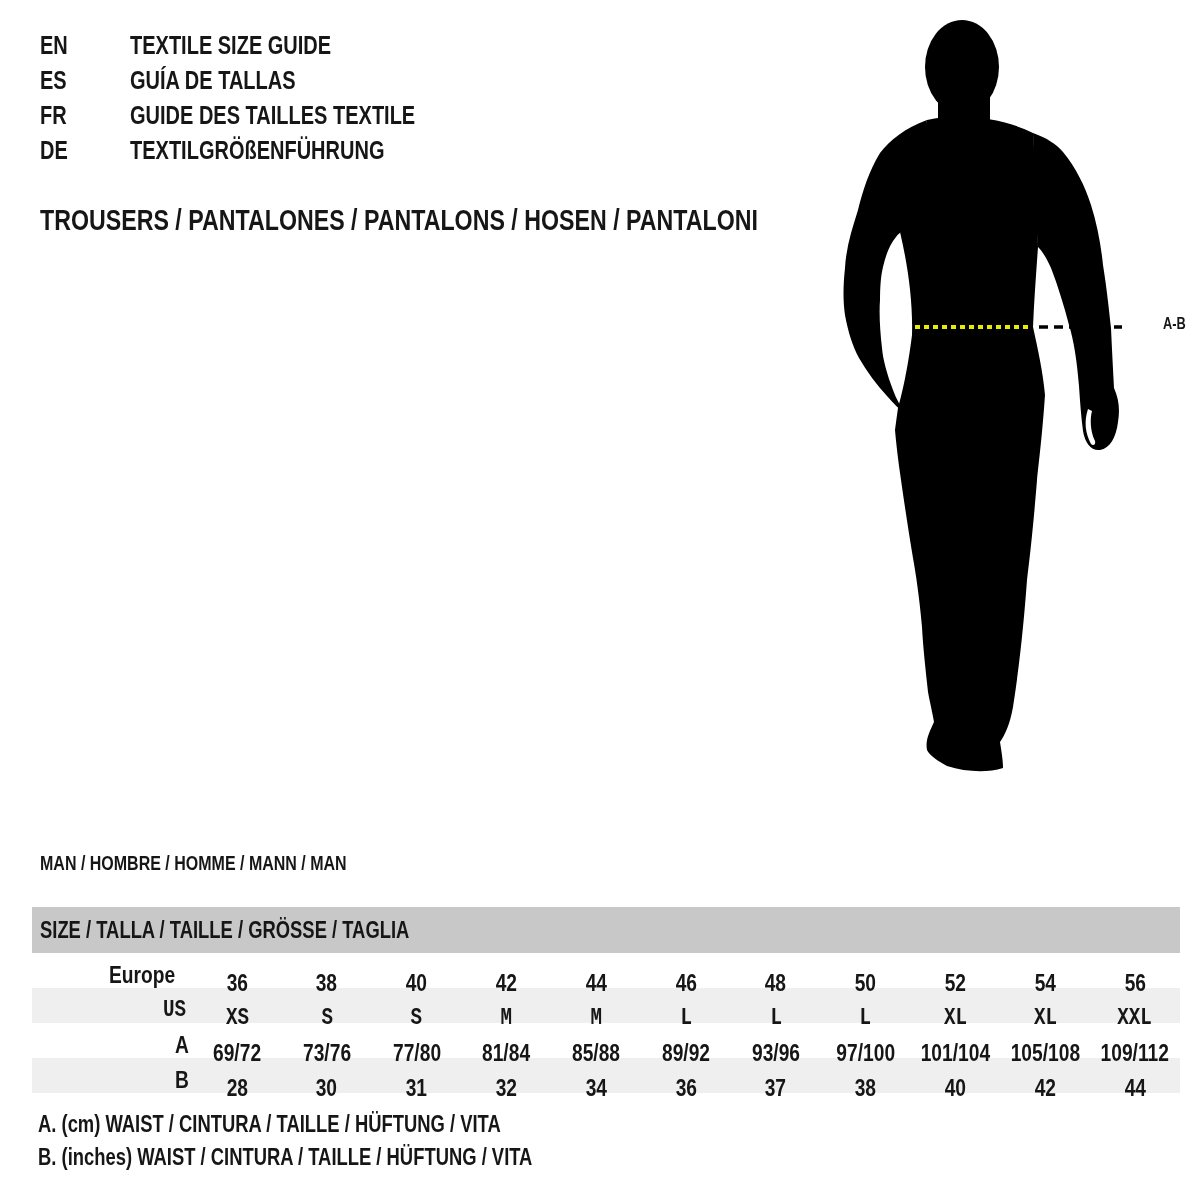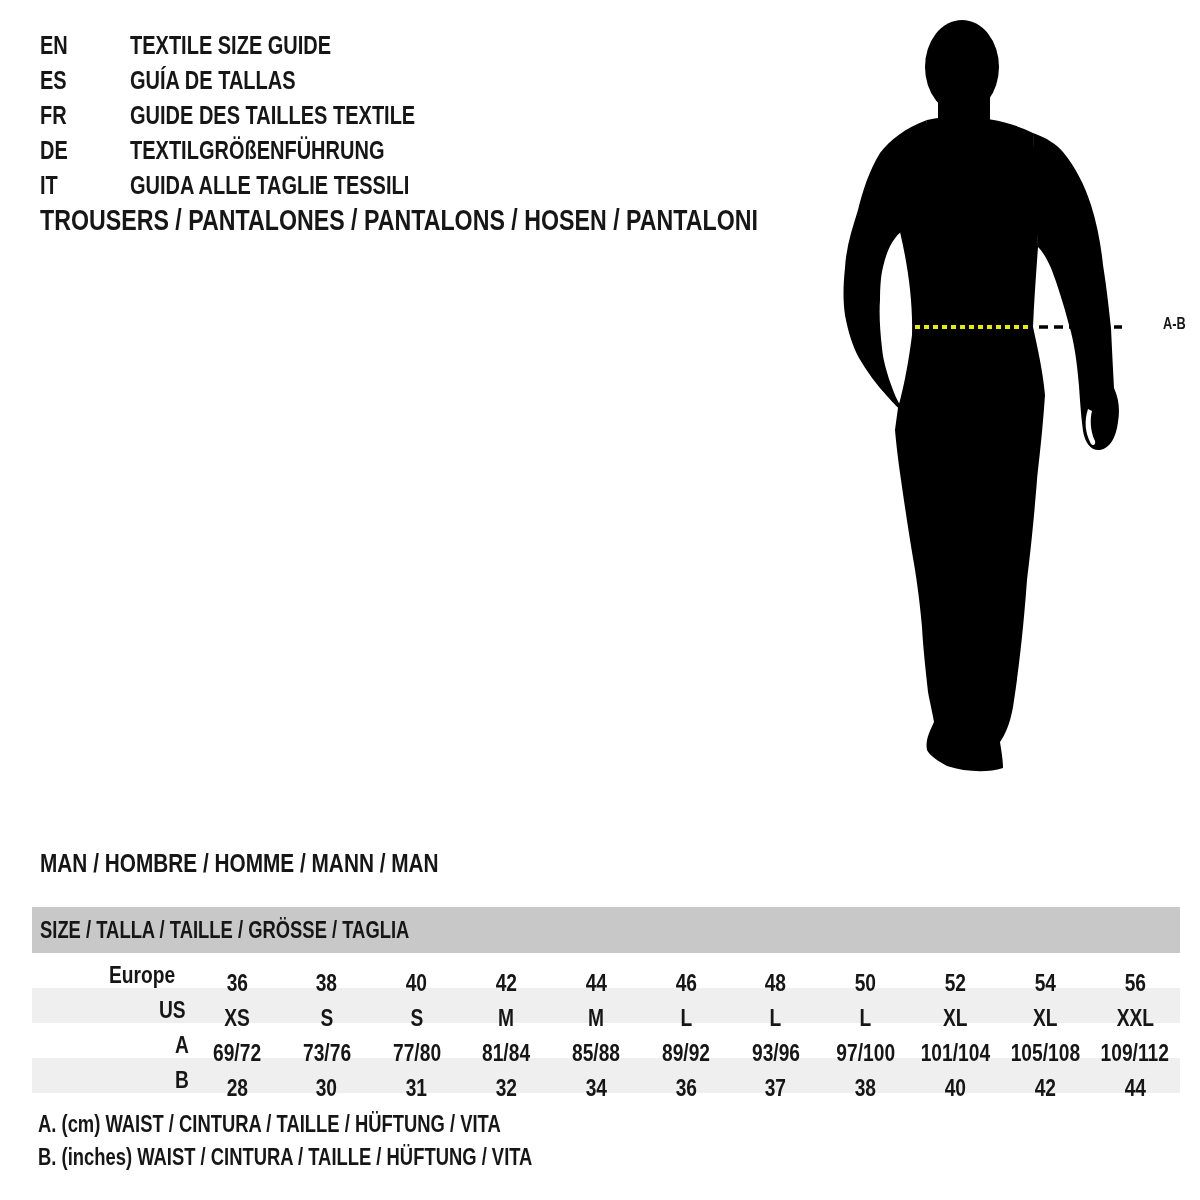--- a/index.html
+++ b/index.html
@@ -11,21 +11,21 @@
   .abs{position:absolute;}
   
   .cond{display:inline-block;transform:scaleX(0.8);transform-origin:0 50%;white-space:nowrap;}
   .cond-c{transform-origin:50% 50%;}
   
   .lang-list{left:40px;top:28px;}
   .lang-row{display:flex;height:35px;align-items:center;font-size:25px;gap:12px;}
   .lang-row .code{width:78px;flex:0 0 78px;}
   
   .category-title{left:40px;top:204px;font-size:29px;line-height:32px;}
-  .section-title{left:40px;top:848px;font-size:26px;line-height:30px;}
+  .section-title{left:40px;top:848px;font-size:20px;line-height:30px;}
   
   .size-table{left:32px;top:907px;width:1148px;}
   .thead{height:46px;display:flex;align-items:center;padding-left:8px;font-size:23px;}
   .trow{display:grid;grid-template-columns:160px repeat(11,1fr);height:35px;align-items:center;font-size:24px;}
   .tlabel{padding-left:6px;text-align:right;}
   .tcell{text-align:center;margin-top:16px;}
   
   .note{left:38px;font-size:23px;line-height:28px;}
   .note-a{top:1110px;}
   .note-b{top:1143px;}
@@ -45,24 +45,20 @@
       <span class="code"><span class="cond">ES</span></span>
       <span class="cond">GUÍA DE TALLAS</span>
     </div>
     <div class="lang-row">
       <span class="code"><span class="cond">FR</span></span>
       <span class="cond">GUIDE DES TAILLES TEXTILE</span>
     </div>
     <div class="lang-row">
       <span class="code"><span class="cond">DE</span></span>
       <span class="cond">TEXTILGRÖßENFÜHRUNG</span>
-    </div>
-    <div class="lang-row">
-      <span class="code"><span class="cond">IT</span></span>
-      <span class="cond">GUIDA ALLE TAGLIE TESSILI</span>
     </div>
   </div>
 
 <div class="abs category-title">
   <span class="cond">TROUSERS / PANTALONES / PANTALONS / HOSEN / PANTALONI</span>
 </div>
 
 <svg class="abs figure-svg" width="290" height="770" viewBox="0 0 290 770">
   <g fill="#000000">
     <ellipse cx="127" cy="57" rx="37" ry="47"></ellipse>
@@ -144,21 +140,21 @@
         <div class="tcell"><span class="cond cond-c">40</span></div>
         <div class="tcell"><span class="cond cond-c">42</span></div>
         <div class="tcell"><span class="cond cond-c">44</span></div>
         <div class="tcell"><span class="cond cond-c">46</span></div>
         <div class="tcell"><span class="cond cond-c">48</span></div>
         <div class="tcell"><span class="cond cond-c">50</span></div>
         <div class="tcell"><span class="cond cond-c">52</span></div>
         <div class="tcell"><span class="cond cond-c">54</span></div>
         <div class="tcell"><span class="cond cond-c">56</span></div>
       </div>
-      <div class="trow" style="background: rgb(239, 239, 239);">
+      <div class="trow" style="background: rgb(239, 239, 239); font-family: Liberation Mono, monospace;">
         <div class="tlabel"><span class="cond">US</span></div>
         <div class="tcell"><span class="cond cond-c">XS</span></div>
         <div class="tcell"><span class="cond cond-c">S</span></div>
         <div class="tcell"><span class="cond cond-c">S</span></div>
         <div class="tcell"><span class="cond cond-c">M</span></div>
         <div class="tcell"><span class="cond cond-c">M</span></div>
         <div class="tcell"><span class="cond cond-c">L</span></div>
         <div class="tcell"><span class="cond cond-c">L</span></div>
         <div class="tcell"><span class="cond cond-c">L</span></div>
         <div class="tcell"><span class="cond cond-c">XL</span></div>

